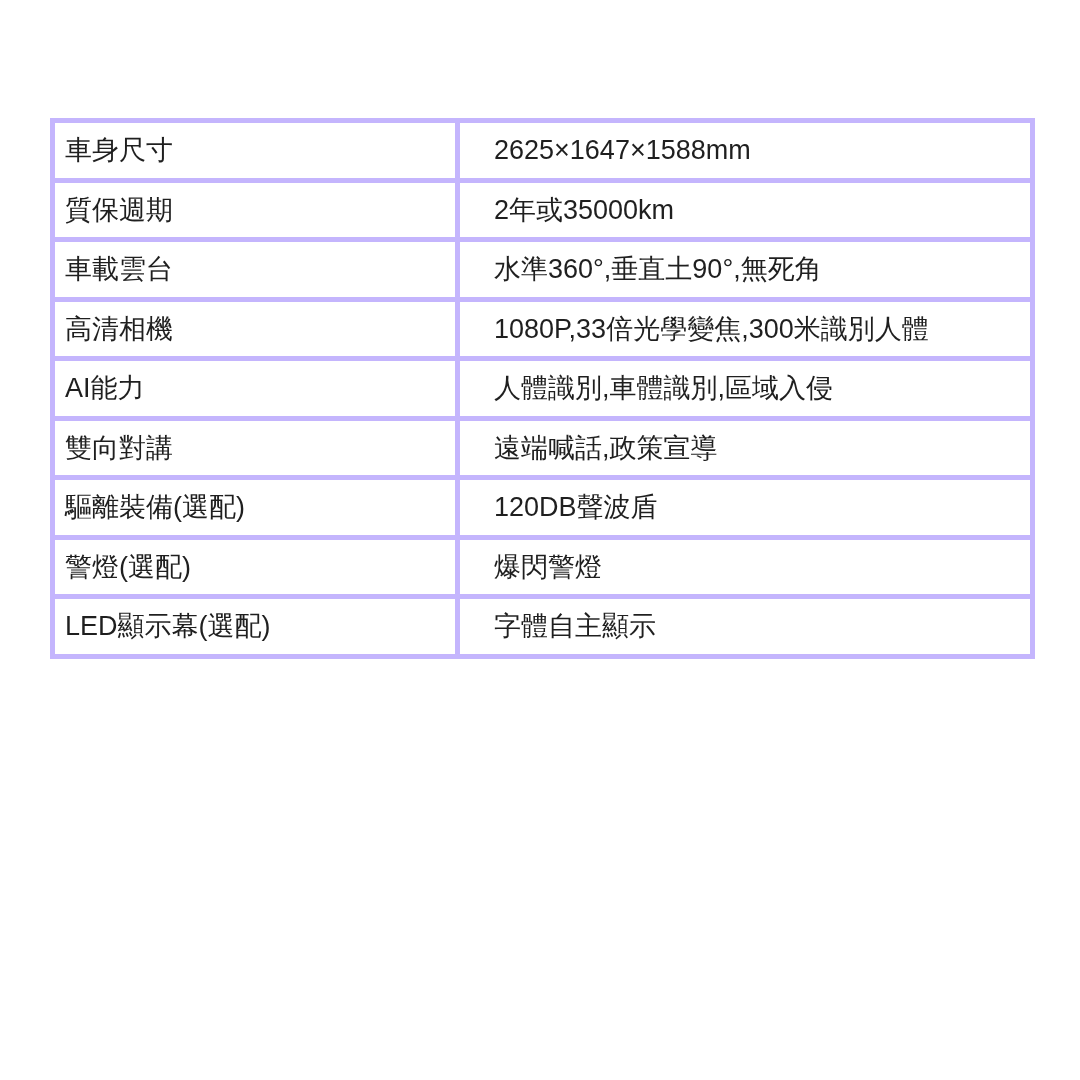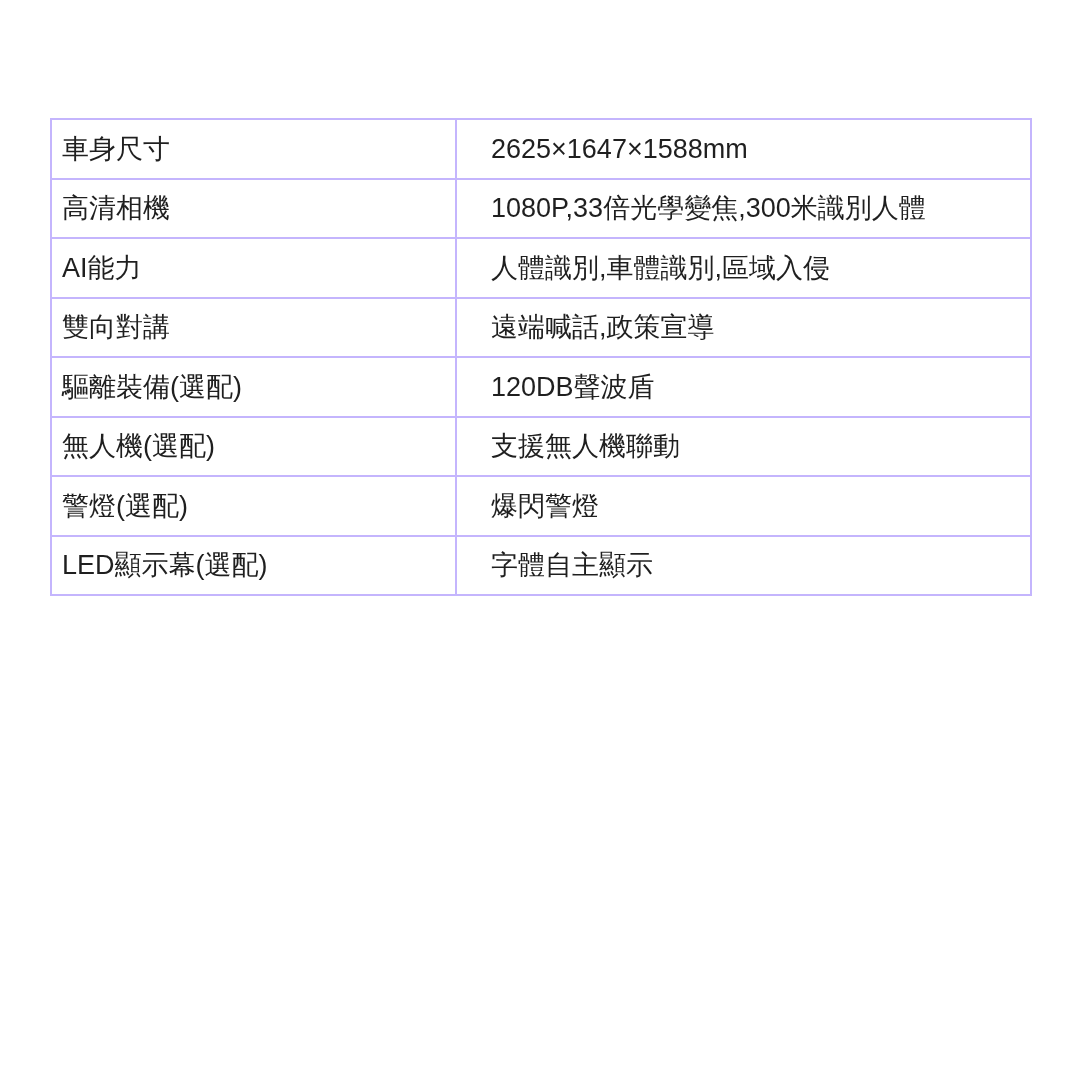--- a/index.html
+++ b/index.html
@@ -30,21 +30,21 @@
   }
 
   table.spec-table col.col-label { width: 405px; }
   table.spec-table col.col-value { width: 575px; }
 
   table.spec-table tr {
     height: 59.5px;
   }
 
   table.spec-table td {
-    border: 2px solid #c4b5fd;
+    border: 5px solid #c4b5fd;
     padding: 0 0 0 10px;
     font-size: 27px;
     line-height: 1.2;
     font-weight: 400;
     color: #1f1f1f;
     vertical-align: middle;
     white-space: nowrap;
     overflow: hidden;
   }
 
@@ -65,40 +65,44 @@
     <colgroup>
       <col class="col-label">
       <col class="col-value">
     </colgroup>
     <tbody>
         <tr>
           <td class="label-cell">車身尺寸</td>
           <td class="value-cell">2625×1647×1588mm</td>
         </tr>
         <tr>
+          <td class="label-cell">質保週期</td>
+          <td class="value-cell">2年或35000km</td>
+        </tr>
+        <tr>
+          <td class="label-cell">車載雲台</td>
+          <td class="value-cell">水準360°,垂直土90°,無死角</td>
+        </tr>
+        <tr>
           <td class="label-cell">高清相機</td>
           <td class="value-cell">1080P,33倍光學變焦,300米識別人體</td>
         </tr>
         <tr>
           <td class="label-cell">AI能力</td>
           <td class="value-cell">人體識別,車體識別,區域入侵</td>
         </tr>
         <tr>
           <td class="label-cell">雙向對講</td>
           <td class="value-cell">遠端喊話,政策宣導</td>
         </tr>
         <tr>
           <td class="label-cell">驅離裝備(選配)</td>
           <td class="value-cell">120DB聲波盾</td>
         </tr>
         <tr>
-          <td class="label-cell">無人機(選配)</td>
-          <td class="value-cell">支援無人機聯動</td>
-        </tr>
-        <tr>
           <td class="label-cell">警燈(選配)</td>
           <td class="value-cell">爆閃警燈</td>
         </tr>
         <tr>
           <td class="label-cell">LED顯示幕(選配)</td>
           <td class="value-cell">字體自主顯示</td>
         </tr>
       </tbody>
   </table>
 </div>

